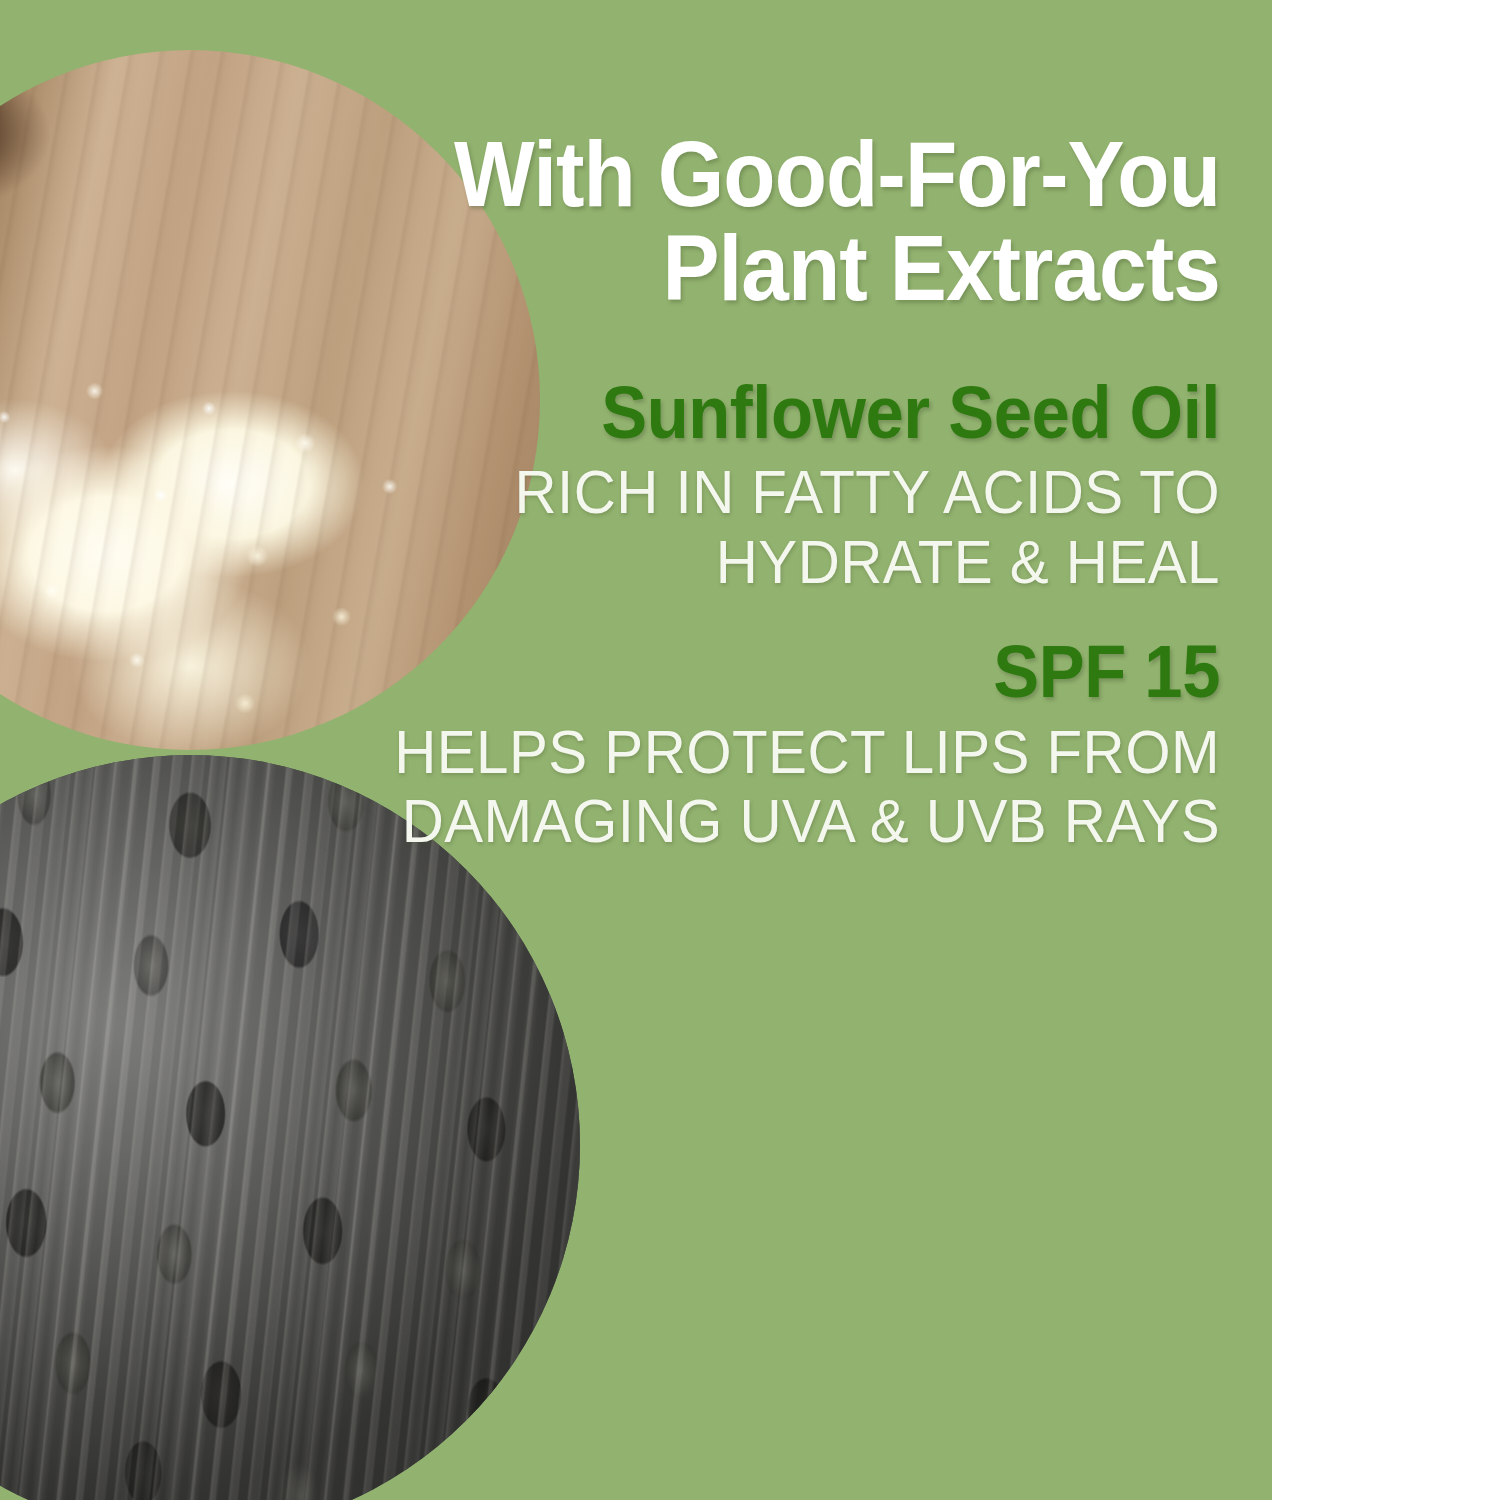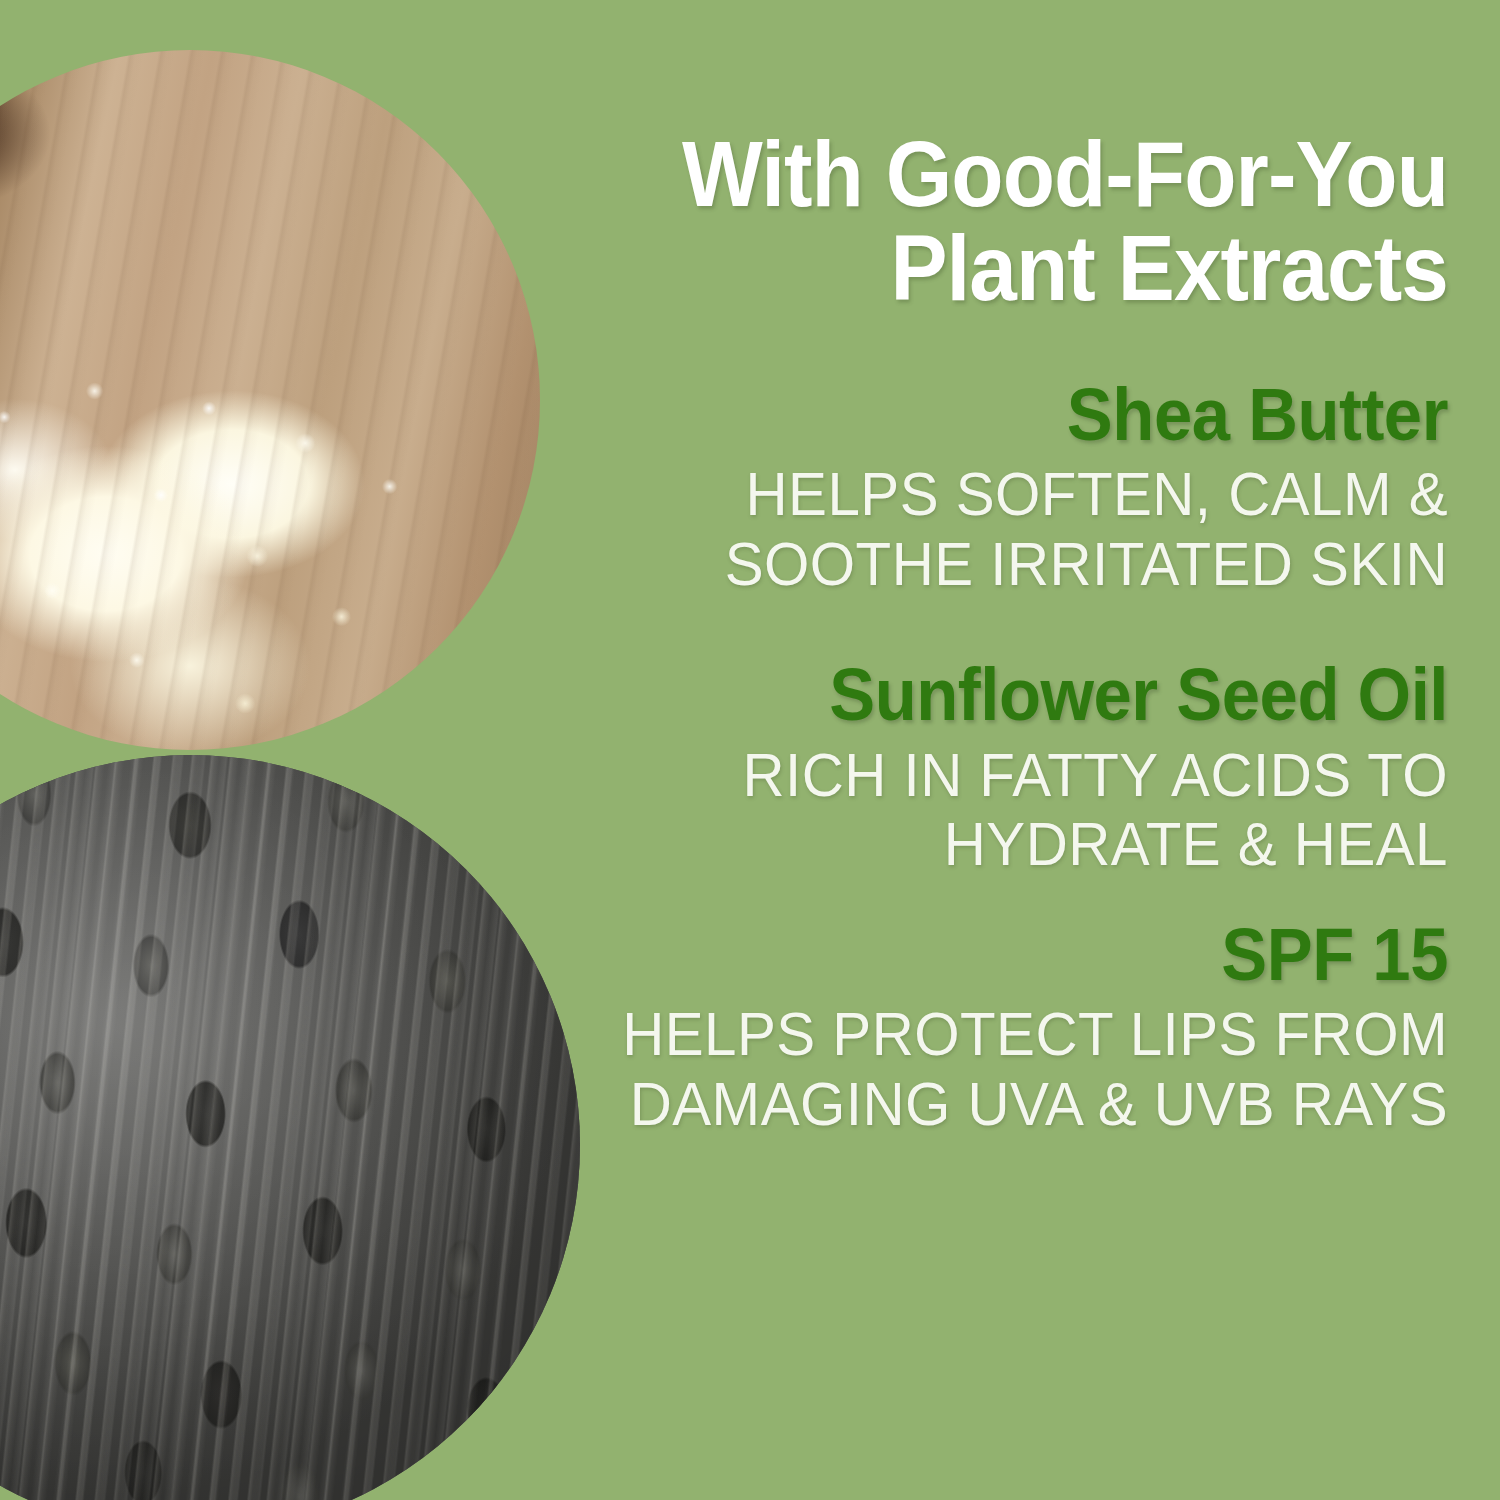--- a/index.html
+++ b/index.html
@@ -8,21 +8,21 @@
   }
   body {
     width: 1500px;
     height: 1500px;
     overflow: hidden;
     font-family: "Liberation Sans", sans-serif;
   }
 
   #infographic {
     position: relative;
-    width: 1500px;
+    width: 1272px;
     height: 1500px;
     background: #92b26f;
     overflow: hidden;
   }
 
   
   .photo-circle {
     position: absolute;
     border-radius: 50%;
     overflow: hidden;
@@ -262,27 +262,20 @@
     <div id="seed-shading"></div>
   </div>
 
   <div id="copy-column">
 
     <h1 id="headline">
       <span class="headline-line">With Good-For-You</span>
       <span class="headline-line">Plant Extracts</span>
     </h1>
 
-    <div class="benefit-block" id="block-shea">
-      <div class="benefit-title">Shea Butter</div>
-      <div class="benefit-desc">
-        <span class="desc-line">HELPS SOFTEN, CALM &amp;</span>
-        <span class="desc-line">SOOTHE IRRITATED SKIN</span>
-      </div>
-    </div>
 
     <div class="benefit-block" id="block-sunflower">
       <div class="benefit-title">Sunflower Seed Oil</div>
       <div class="benefit-desc">
         <span class="desc-line">RICH IN FATTY ACIDS TO</span>
         <span class="desc-line">HYDRATE &amp; HEAL</span>
       </div>
     </div>
 
     <div class="benefit-block" id="block-spf">

